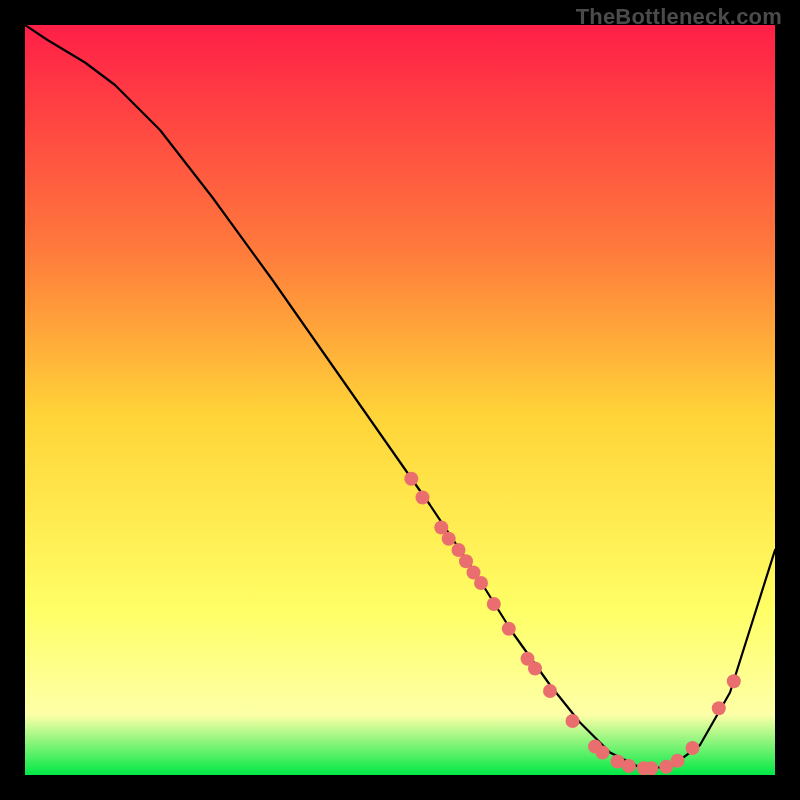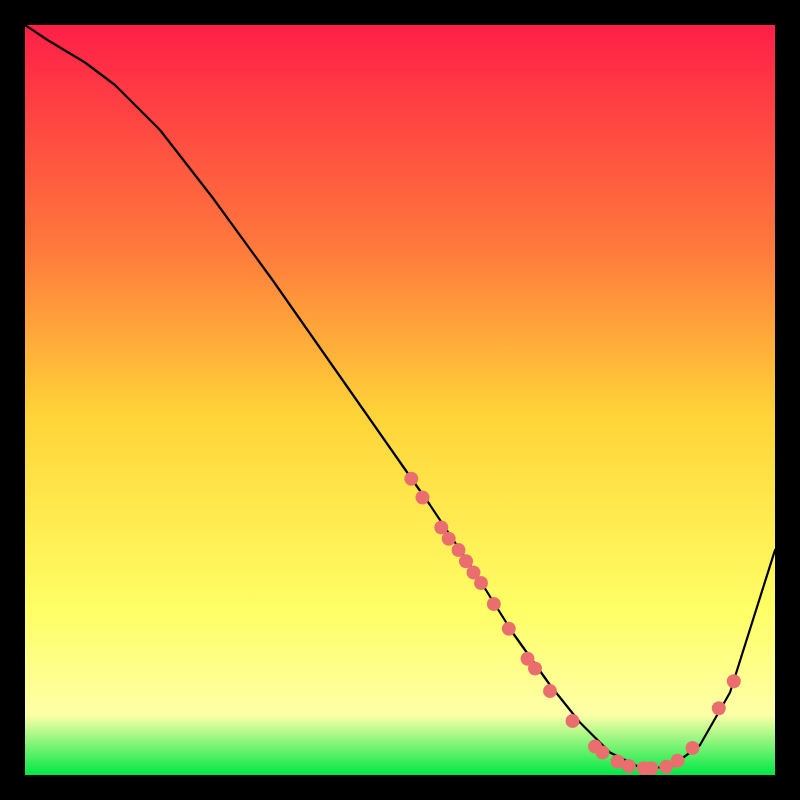--- a/index.html
+++ b/index.html
@@ -34,20 +34,21 @@
     letter-spacing: 0.2px;
     user-select: none;
   }
   svg { display: block; }
 </style>
 </head>
 <body>
 
 <div class="stage">
 
+  <div class="watermark">TheBottleneck.com</div>
 
   <div class="plot">
     <svg id="chart-svg" width="750" height="750" viewBox="0 0 750 750">
       <defs>
         <linearGradient id="bg-grad" x1="0" y1="0" x2="0" y2="1">
           <stop id="g0" offset="0%" stop-color="#ff1f47"></stop>
           <stop id="g1" offset="30%" stop-color="#ff7a3c"></stop>
           <stop id="g2" offset="52%" stop-color="#ffd438"></stop>
           <stop id="g3" offset="78%" stop-color="#ffff66"></stop>
           <stop id="g4" offset="92%" stop-color="#fdffa7"></stop>

